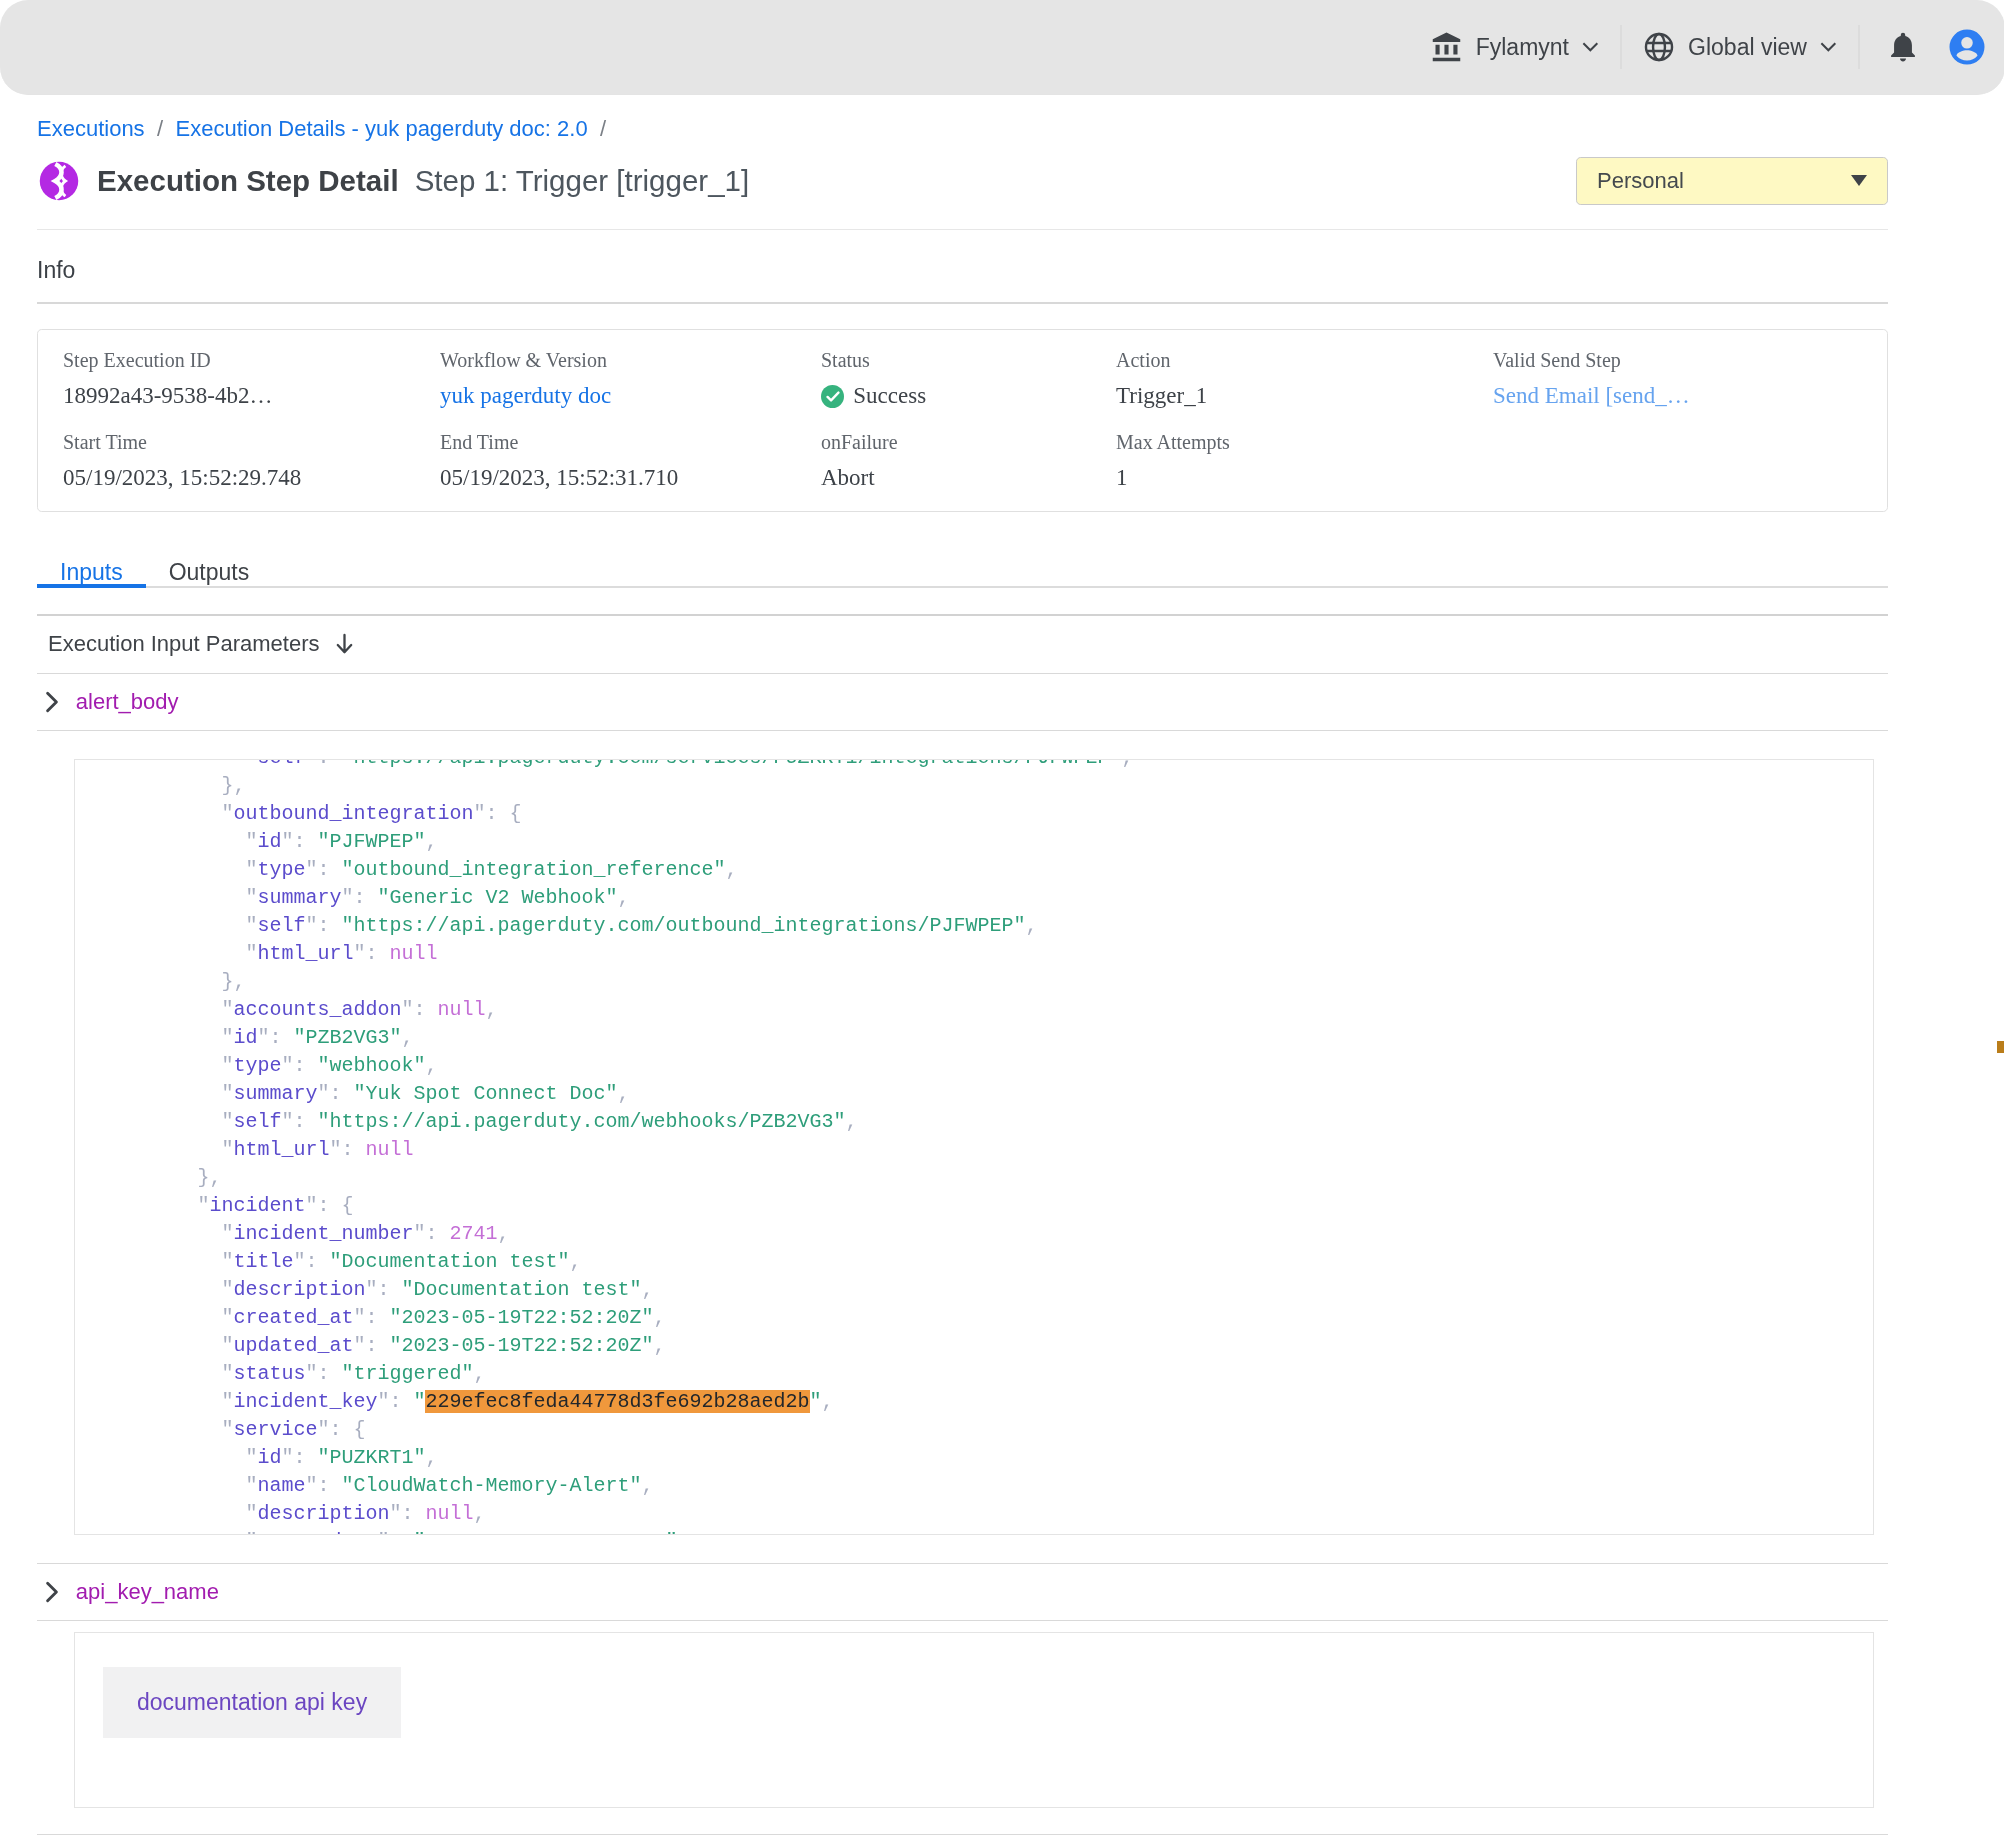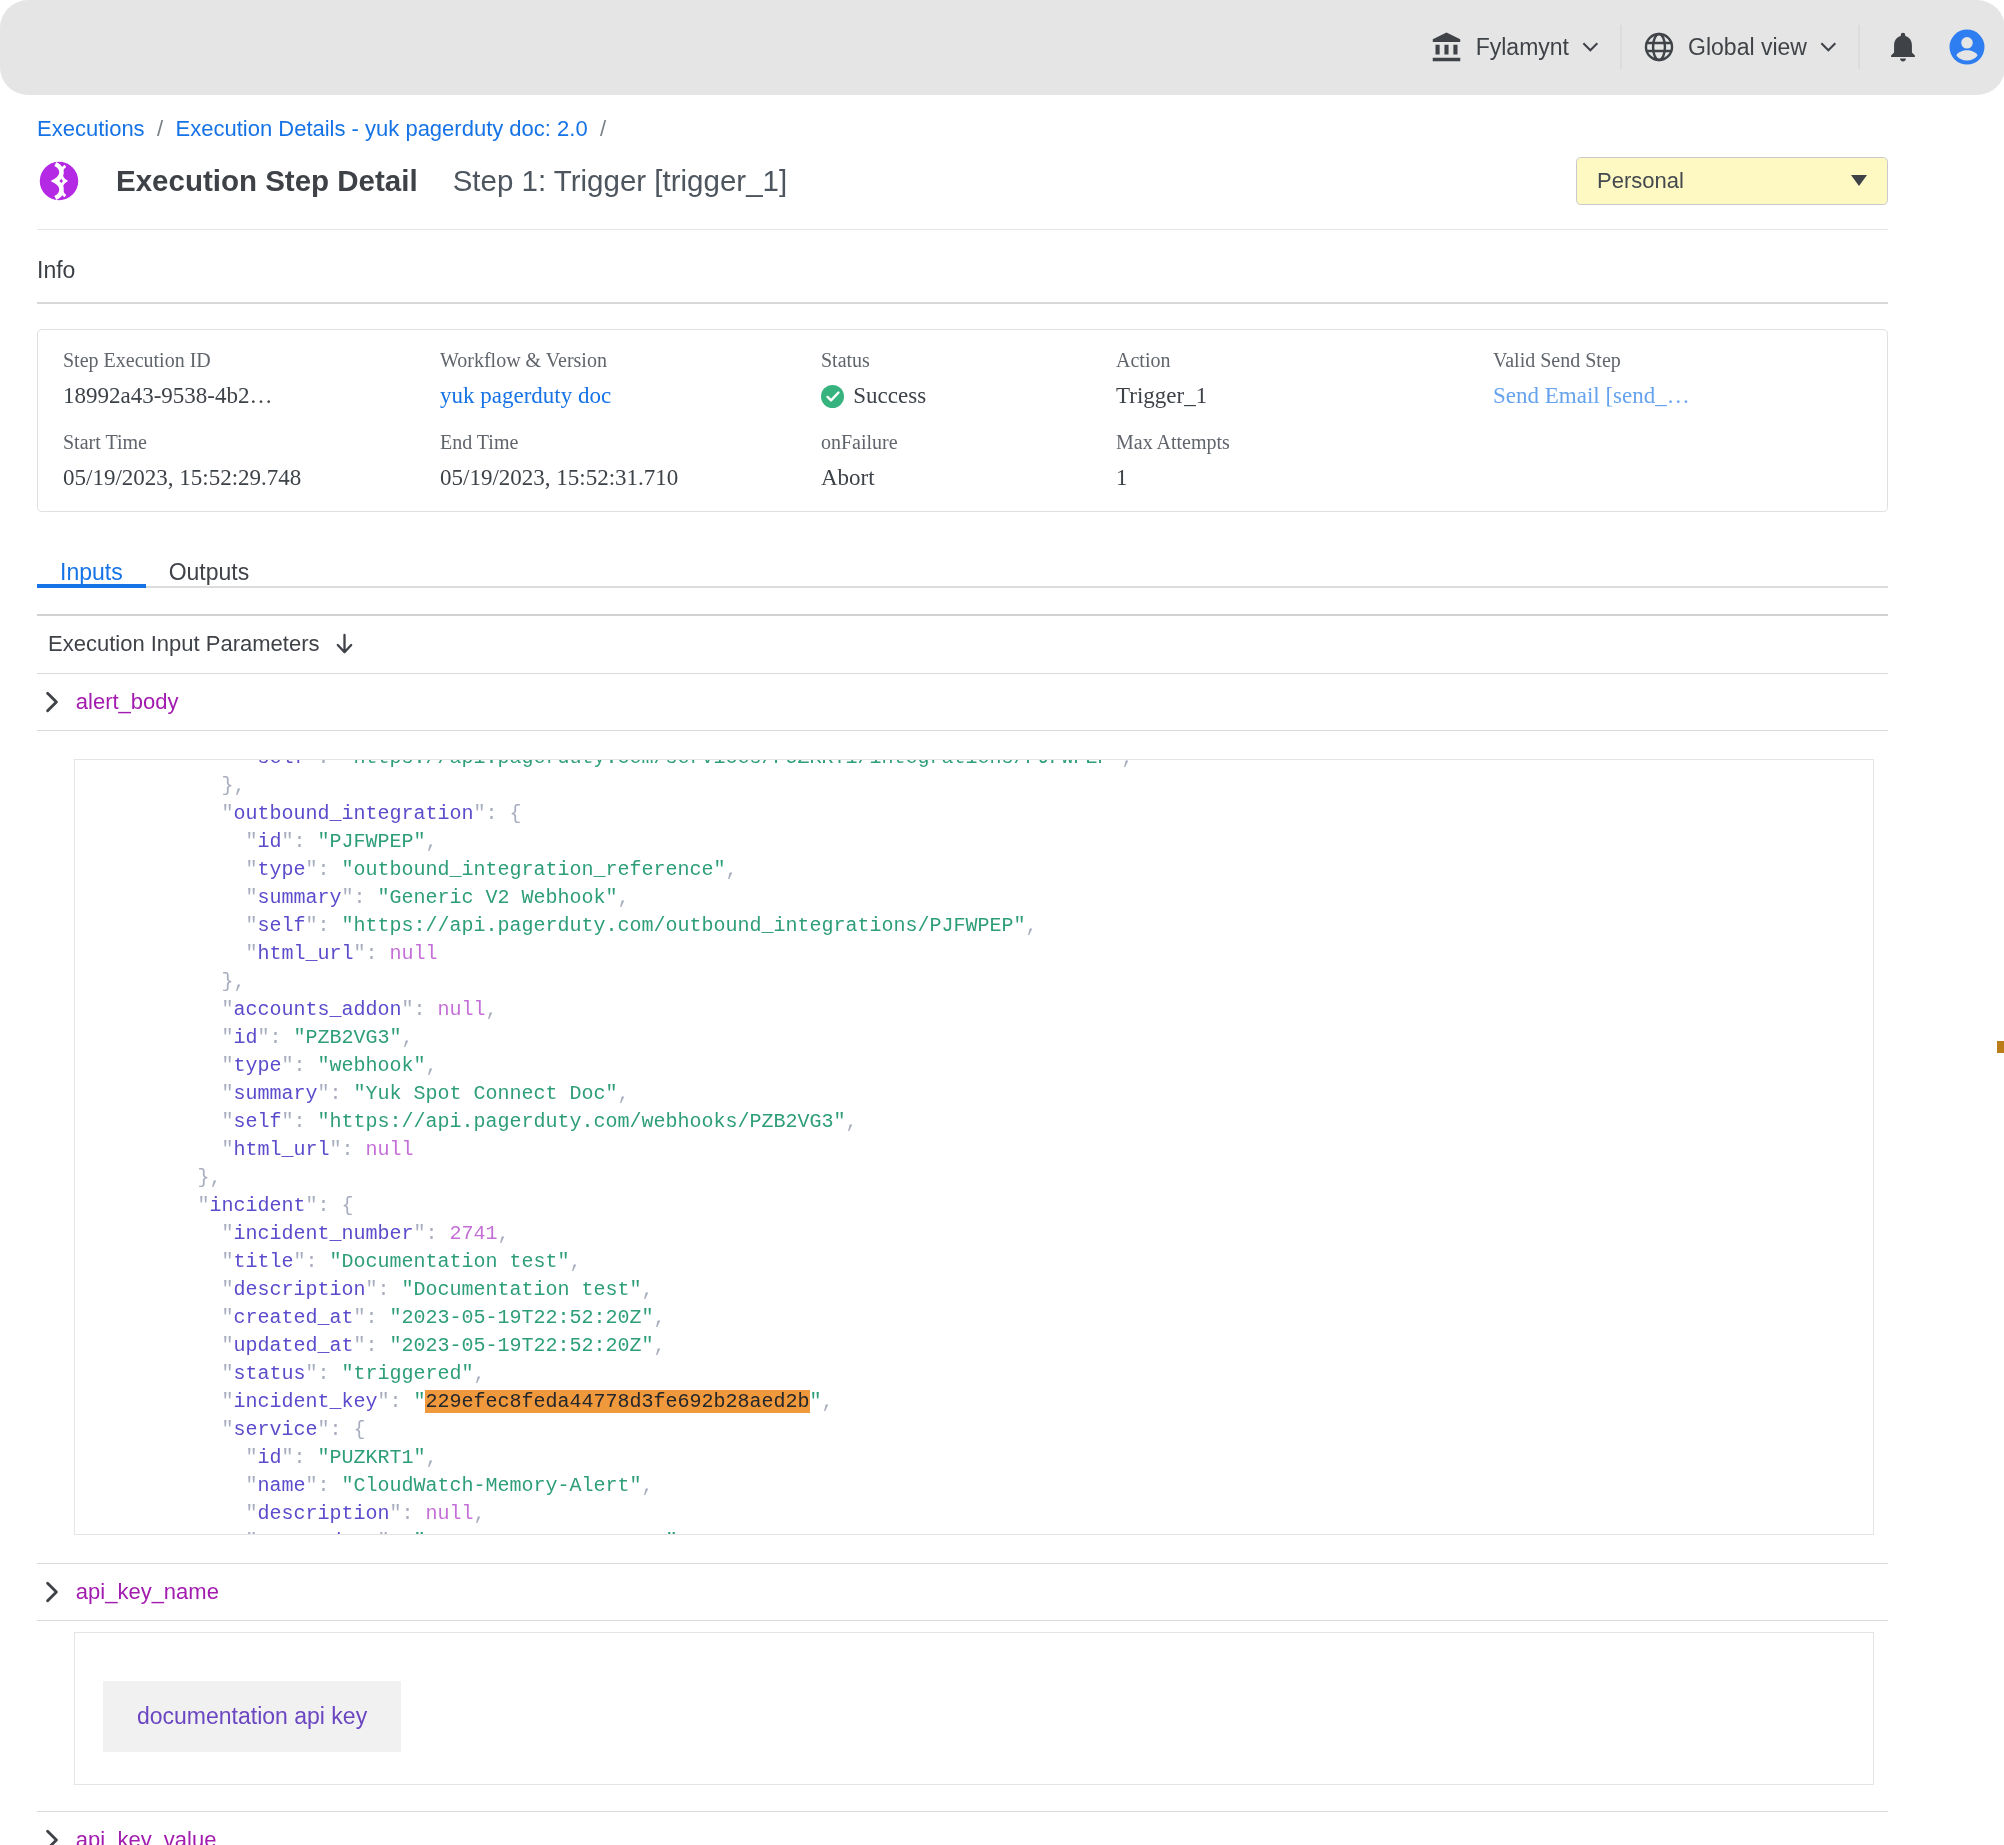--- a/index.html
+++ b/index.html
@@ -13,21 +13,21 @@
   .tb-sep{width:1.6px;height:44px;background:#dcdcdc;}
   .tb-iconbtn{background:none;border:none;padding:0 6.2px;cursor:pointer;display:flex;align-items:center;}
   .avatar{width:42px;height:42px;display:flex;align-items:center;justify-content:center;cursor:pointer;}
 
   
   main{padding:20px 117px 0 37px;}
   .breadcrumb{display:flex;align-items:center;gap:12.4px;font-size:22px;line-height:28px;}
   .breadcrumb a{color:#1673e6;text-decoration:none;cursor:pointer;}
   .crumb-sep{color:#7a7f86;}
 
-  .header-row{margin-top:12.4px;height:51px;display:flex;align-items:center;gap:35px;}
+  .header-row{margin-top:12.4px;height:51px;display:flex;align-items:center;gap:16px;}
   .logo-badge{width:44px;height:44px;flex:0 0 auto;}
   .page-title{font-size:29.5px;font-weight:bold;color:#3e4247;margin:0;}
   .page-subtitle{font-size:29.5px;font-weight:normal;color:#4d565e;}
   .scope-select{margin-left:auto;width:312px;height:48px;border:1.6px solid #c9c9c9;border-radius:4.7px;
     display:flex;align-items:center;justify-content:space-between;padding:0 20px;font-size:22px;
     color:#44494e;cursor:pointer;background:#fef9c3;}
   .caret-down{width:0;height:0;border-left:8.5px solid transparent;border-right:8.5px solid transparent;
     border-top:11px solid #3f4348;}
 
   .hr1{border:none;border-top:1.6px solid #e7e7e7;margin:23px 0 0 0;}
@@ -67,22 +67,22 @@
     overflow:hidden;padding:0 0 0 26.4px;}
   .code-block pre{margin:-15.5px 0 0 0;font-family:"Liberation Mono", monospace;font-size:20px;
     line-height:28px;}
   .t-p{color:#a8aec0;}
   .t-k{color:#5b4ccc;}
   .t-s{color:#2e9e7a;}
   .t-n{color:#c46fd6;}
   .t-hl{background:#f0983c;color:#23272b;}
 
   
-  .value-box{margin:11px 14px 0 37px;height:153px;border:1.6px solid #e4e4e4;background:#fff;
-    padding:48px 28px;}
+  .value-box{margin:11px 14px 0 37px;height:176px;border:1.6px solid #e4e4e4;background:#fff;
+    padding:34px 28px;}
   .chip{display:inline-block;background:#f1f1f2;color:#6b46c1;font-size:23px;padding:22px 34px;}
 
   .row-gap-top{margin-top:26px;}
 
   
   .scroll-marker{position:fixed;right:0;top:1041px;width:7px;height:11.7px;background:#ba7d1a;}
 </style>
 </head>
 <body>
 

